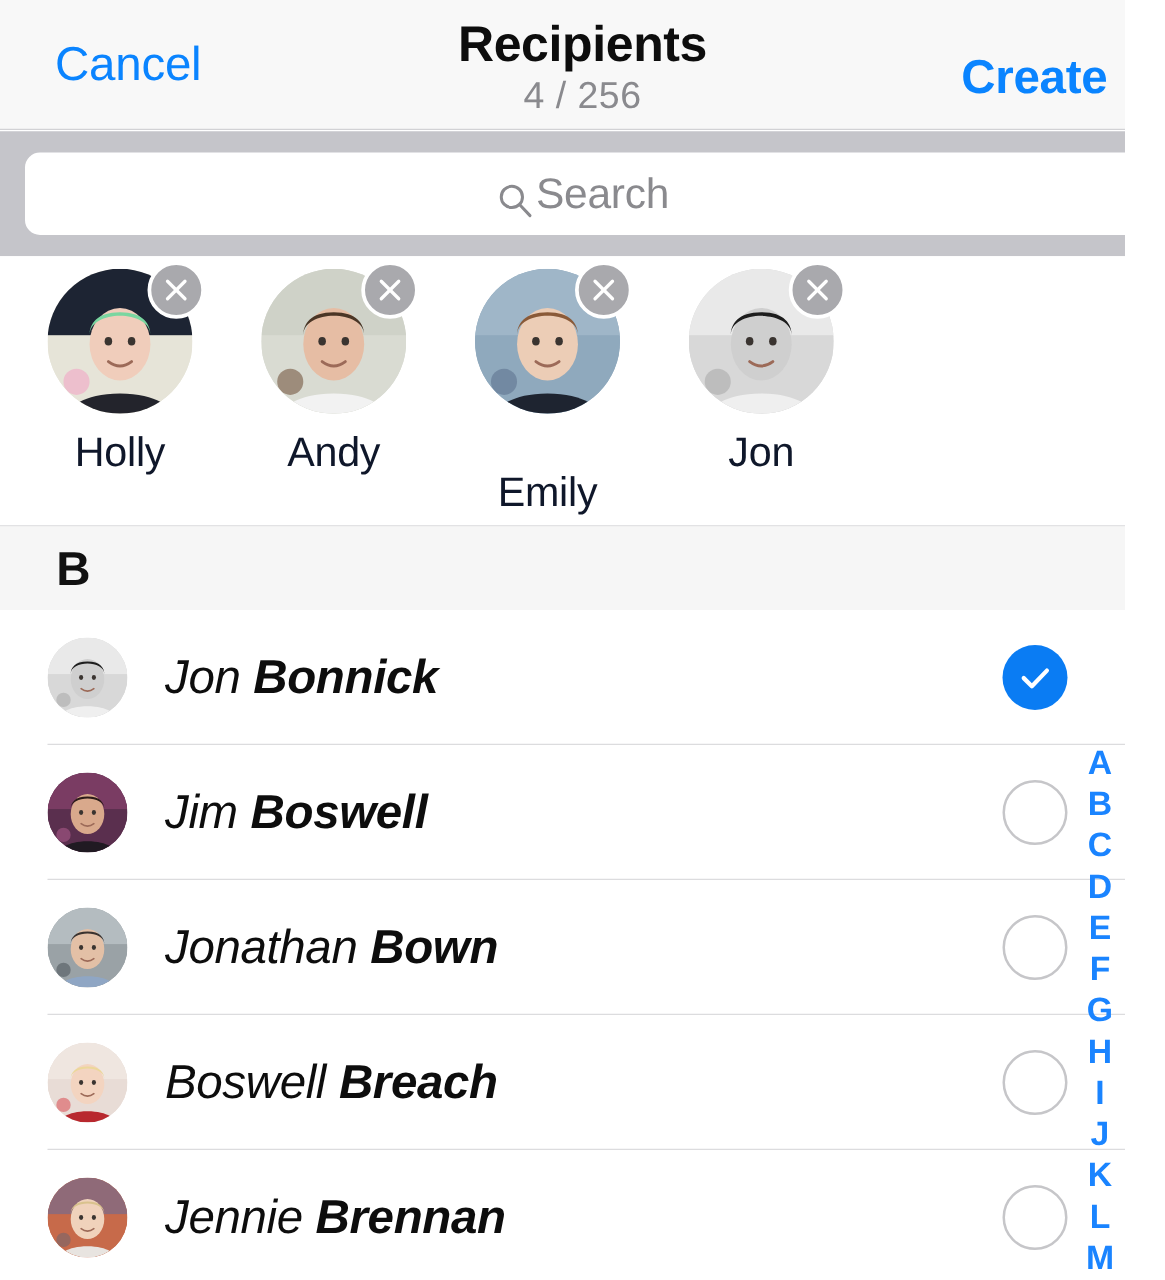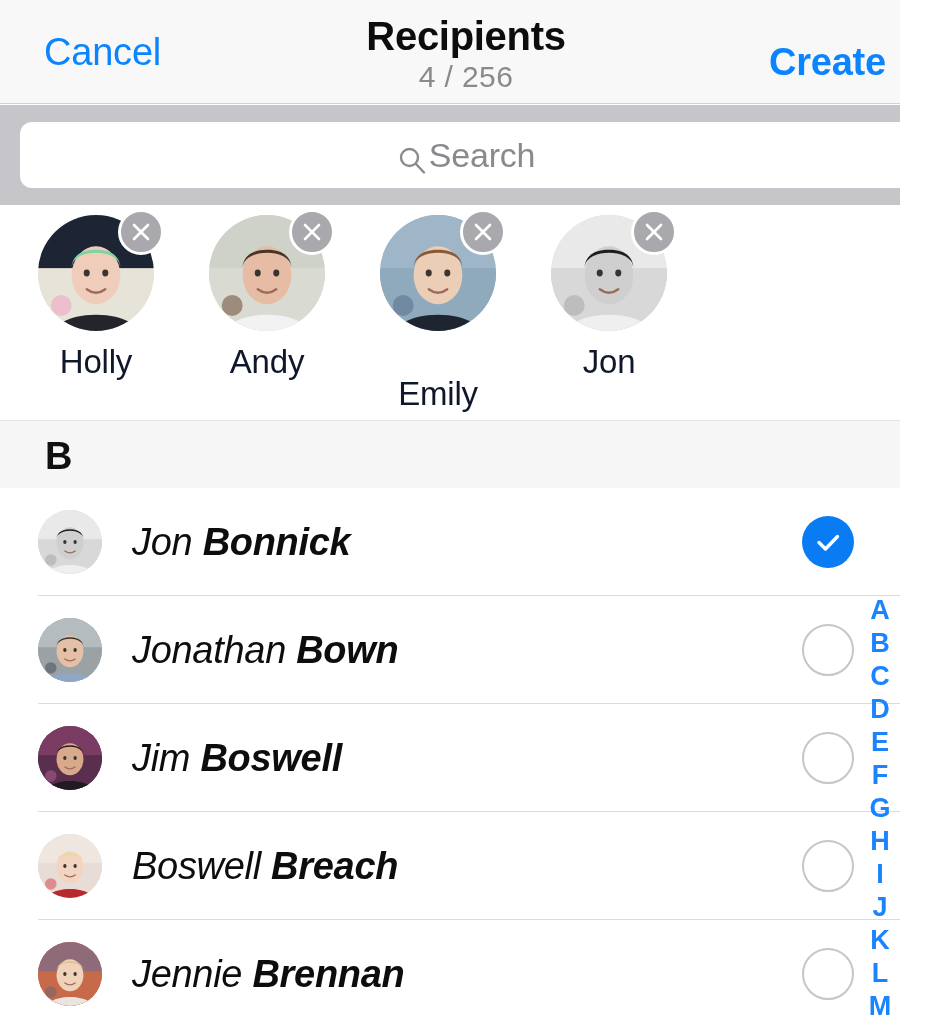--- a/index.html
+++ b/index.html
@@ -287,51 +287,51 @@
      <div class="row-name"><span class="first">Jon </span><span class="last">Bonnick</span></div>
      <div class="row-check on">
           <svg viewBox="0 0 32 32">
             <path d="M7 16.5 L13.5 23 L25.5 10.5" fill="none" stroke="#ffffff" stroke-width="3.4" stroke-linecap="round" stroke-linejoin="round"></path>
           </svg>
         </div>
       </div>
       <div class="row">
         <div class="row-avatar">
           <svg viewBox="0 0 100 100" width="64" height="64" preserveAspectRatio="xMidYMid slice">
+    <rect width="100" height="100" fill="#5a2f4e"></rect>
+    <rect y="0" width="100" height="46" fill="#7a3c63"></rect>
+    <rect y="46" width="100" height="54" fill="#5a2f4e"></rect>
+    <path d="M50 86 C24 86 14 97 12 100 L88 100 C86 97 76 86 50 86 Z" fill="#201a22"></path>
+    <ellipse cx="50" cy="52" rx="21" ry="25" fill="#d9a98c"></ellipse>
+    <path d="M29 46 C29 28 71 28 71 46 C71 38 66 30 50 30 C34 30 29 38 29 46 Z" fill="#2b1b18"></path>
+    <ellipse cx="42" cy="50" rx="2.6" ry="3" fill="#3a3430"></ellipse>
+    <ellipse cx="58" cy="50" rx="2.6" ry="3" fill="#3a3430"></ellipse>
+    <path d="M42 64 Q50 70 58 64" stroke="#9c6a58" stroke-width="2" fill="none" stroke-linecap="round"></path>
+    <circle cx="20" cy="78" r="9" fill="#b05c8e" opacity="0.55"></circle>
+  </svg>
+        </div>
+     <div class="row-name"><span class="first">Jim </span><span class="last">Boswell</span></div>
+     <div class="row-check off"></div>
+      </div>
+      <div class="row">
+        <div class="row-avatar">
+          <svg viewBox="0 0 100 100" width="64" height="64" preserveAspectRatio="xMidYMid slice">
     <rect width="100" height="100" fill="#9aa2a6"></rect>
     <rect y="0" width="100" height="46" fill="#b4bcc0"></rect>
     <rect y="46" width="100" height="54" fill="#9aa2a6"></rect>
     <path d="M50 86 C24 86 14 97 12 100 L88 100 C86 97 76 86 50 86 Z" fill="#8fa6c4"></path>
     <ellipse cx="50" cy="52" rx="21" ry="25" fill="#e3c0a6"></ellipse>
     <path d="M29 46 C29 28 71 28 71 46 C71 38 66 30 50 30 C34 30 29 38 29 46 Z" fill="#3a3330"></path>
     <ellipse cx="42" cy="50" rx="2.6" ry="3" fill="#3a3430"></ellipse>
     <ellipse cx="58" cy="50" rx="2.6" ry="3" fill="#3a3430"></ellipse>
     <path d="M42 64 Q50 70 58 64" stroke="#9c6a58" stroke-width="2" fill="none" stroke-linecap="round"></path>
     <circle cx="20" cy="78" r="9" fill="#4a5258" opacity="0.55"></circle>
   </svg>
         </div>
      <div class="row-name"><span class="first">Jonathan </span><span class="last">Bown</span></div>
-     <div class="row-check off"></div>
-      </div>
-      <div class="row">
-        <div class="row-avatar">
-          <svg viewBox="0 0 100 100" width="64" height="64" preserveAspectRatio="xMidYMid slice">
-    <rect width="100" height="100" fill="#5a2f4e"></rect>
-    <rect y="0" width="100" height="46" fill="#7a3c63"></rect>
-    <rect y="46" width="100" height="54" fill="#5a2f4e"></rect>
-    <path d="M50 86 C24 86 14 97 12 100 L88 100 C86 97 76 86 50 86 Z" fill="#201a22"></path>
-    <ellipse cx="50" cy="52" rx="21" ry="25" fill="#d9a98c"></ellipse>
-    <path d="M29 46 C29 28 71 28 71 46 C71 38 66 30 50 30 C34 30 29 38 29 46 Z" fill="#2b1b18"></path>
-    <ellipse cx="42" cy="50" rx="2.6" ry="3" fill="#3a3430"></ellipse>
-    <ellipse cx="58" cy="50" rx="2.6" ry="3" fill="#3a3430"></ellipse>
-    <path d="M42 64 Q50 70 58 64" stroke="#9c6a58" stroke-width="2" fill="none" stroke-linecap="round"></path>
-    <circle cx="20" cy="78" r="9" fill="#b05c8e" opacity="0.55"></circle>
-  </svg>
-        </div>
-     <div class="row-name"><span class="first">Jim </span><span class="last">Boswell</span></div>
      <div class="row-check off"></div>
       </div>
       <div class="row">
         <div class="row-avatar">
           <svg viewBox="0 0 100 100" width="64" height="64" preserveAspectRatio="xMidYMid slice">
     <rect width="100" height="100" fill="#e8dcd6"></rect>
     <rect y="0" width="100" height="46" fill="#efe6e0"></rect>
     <rect y="46" width="100" height="54" fill="#e8dcd6"></rect>
     <path d="M50 86 C24 86 14 97 12 100 L88 100 C86 97 76 86 50 86 Z" fill="#b8282e"></path>
     <ellipse cx="50" cy="52" rx="21" ry="25" fill="#f3d4c0"></ellipse>

